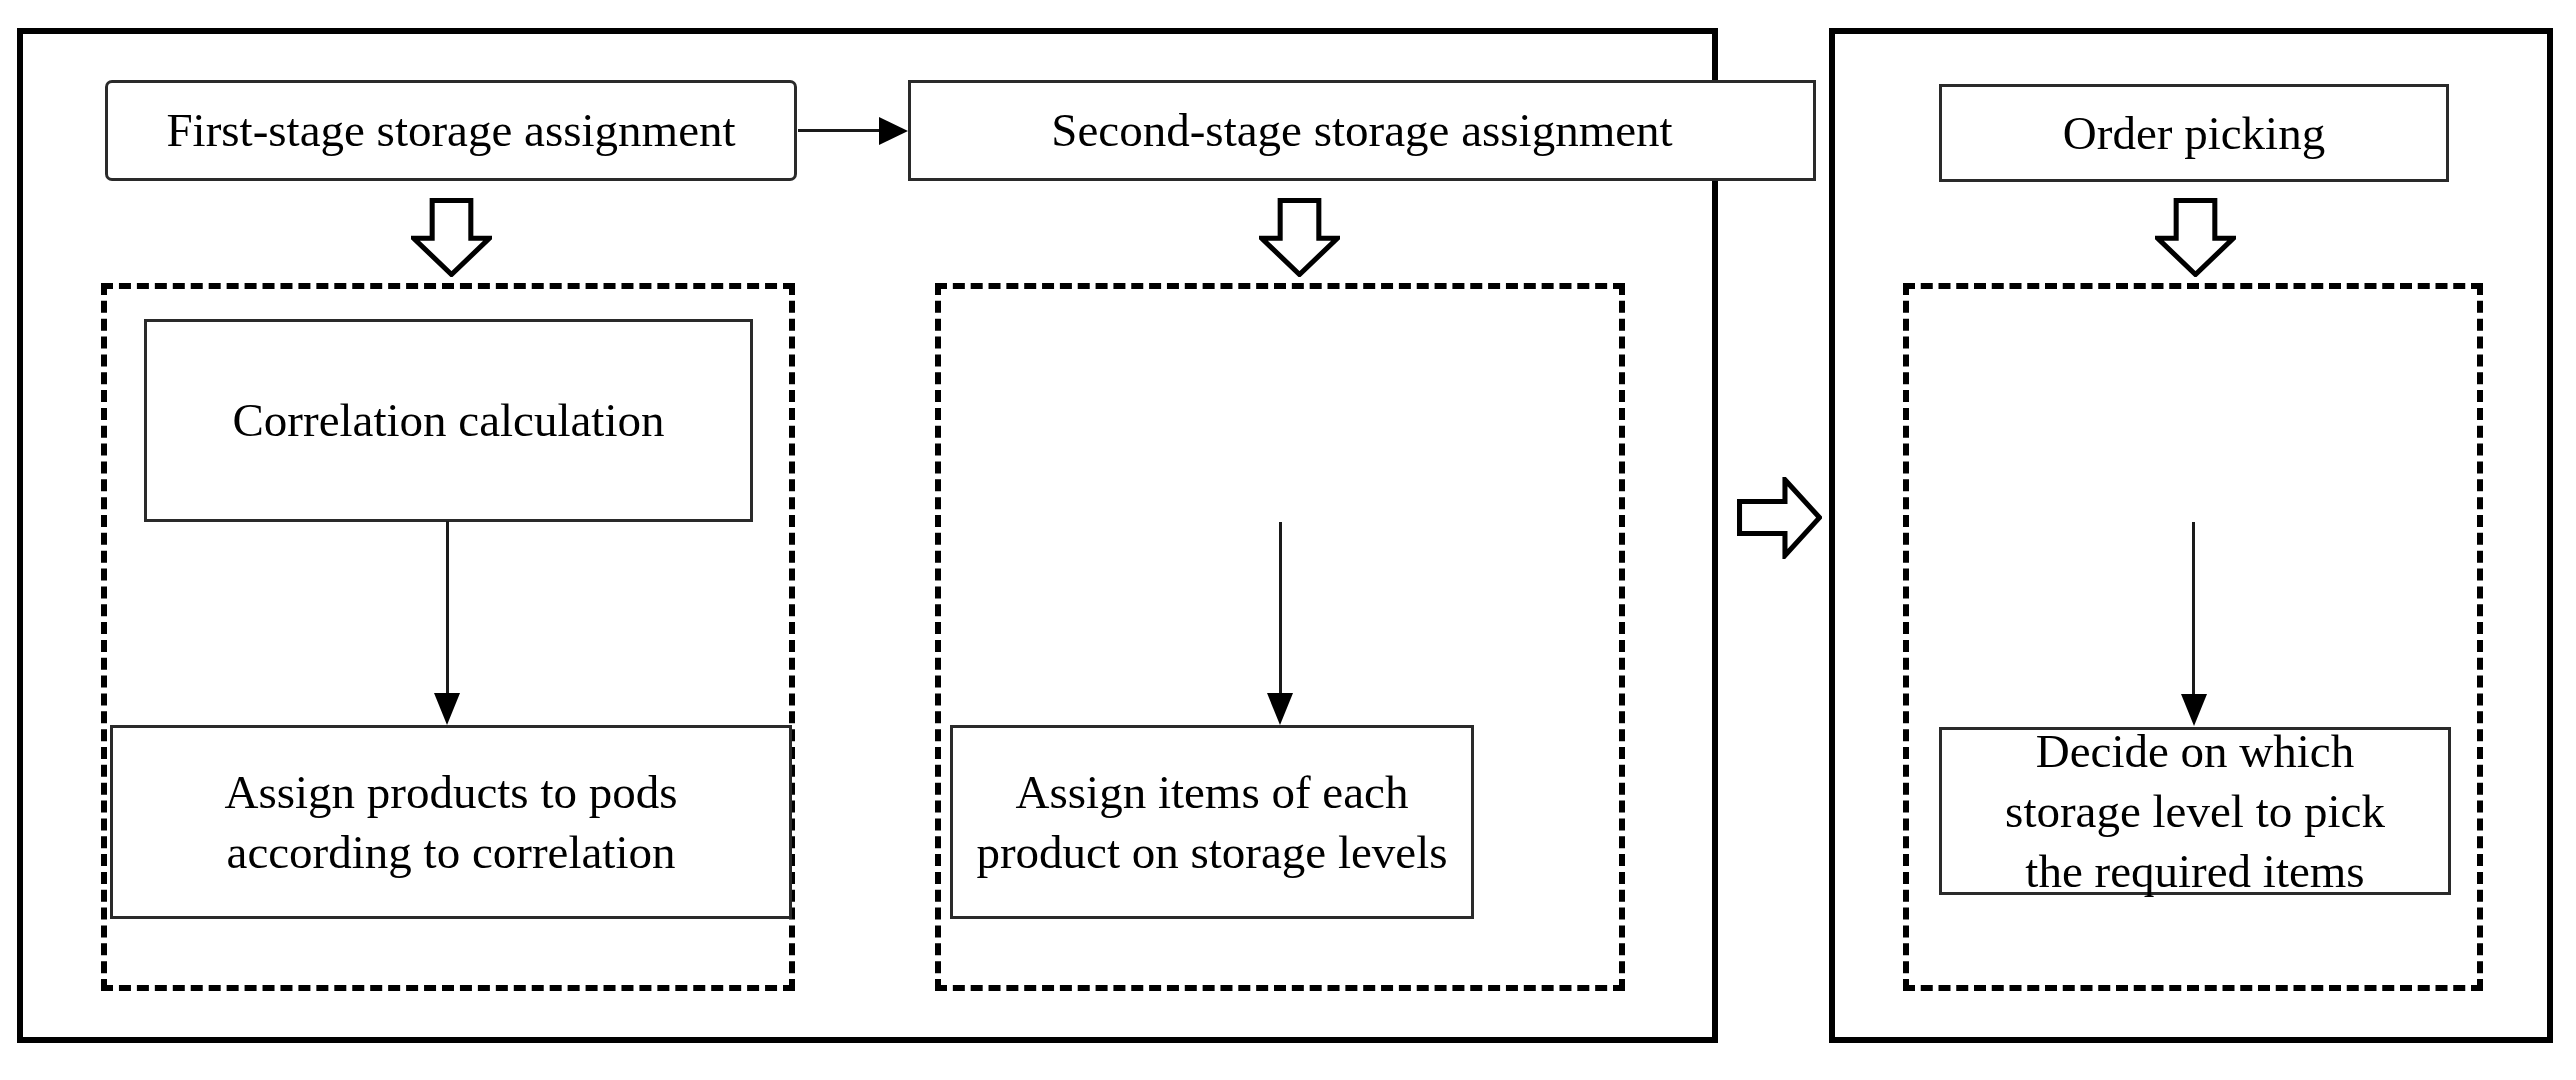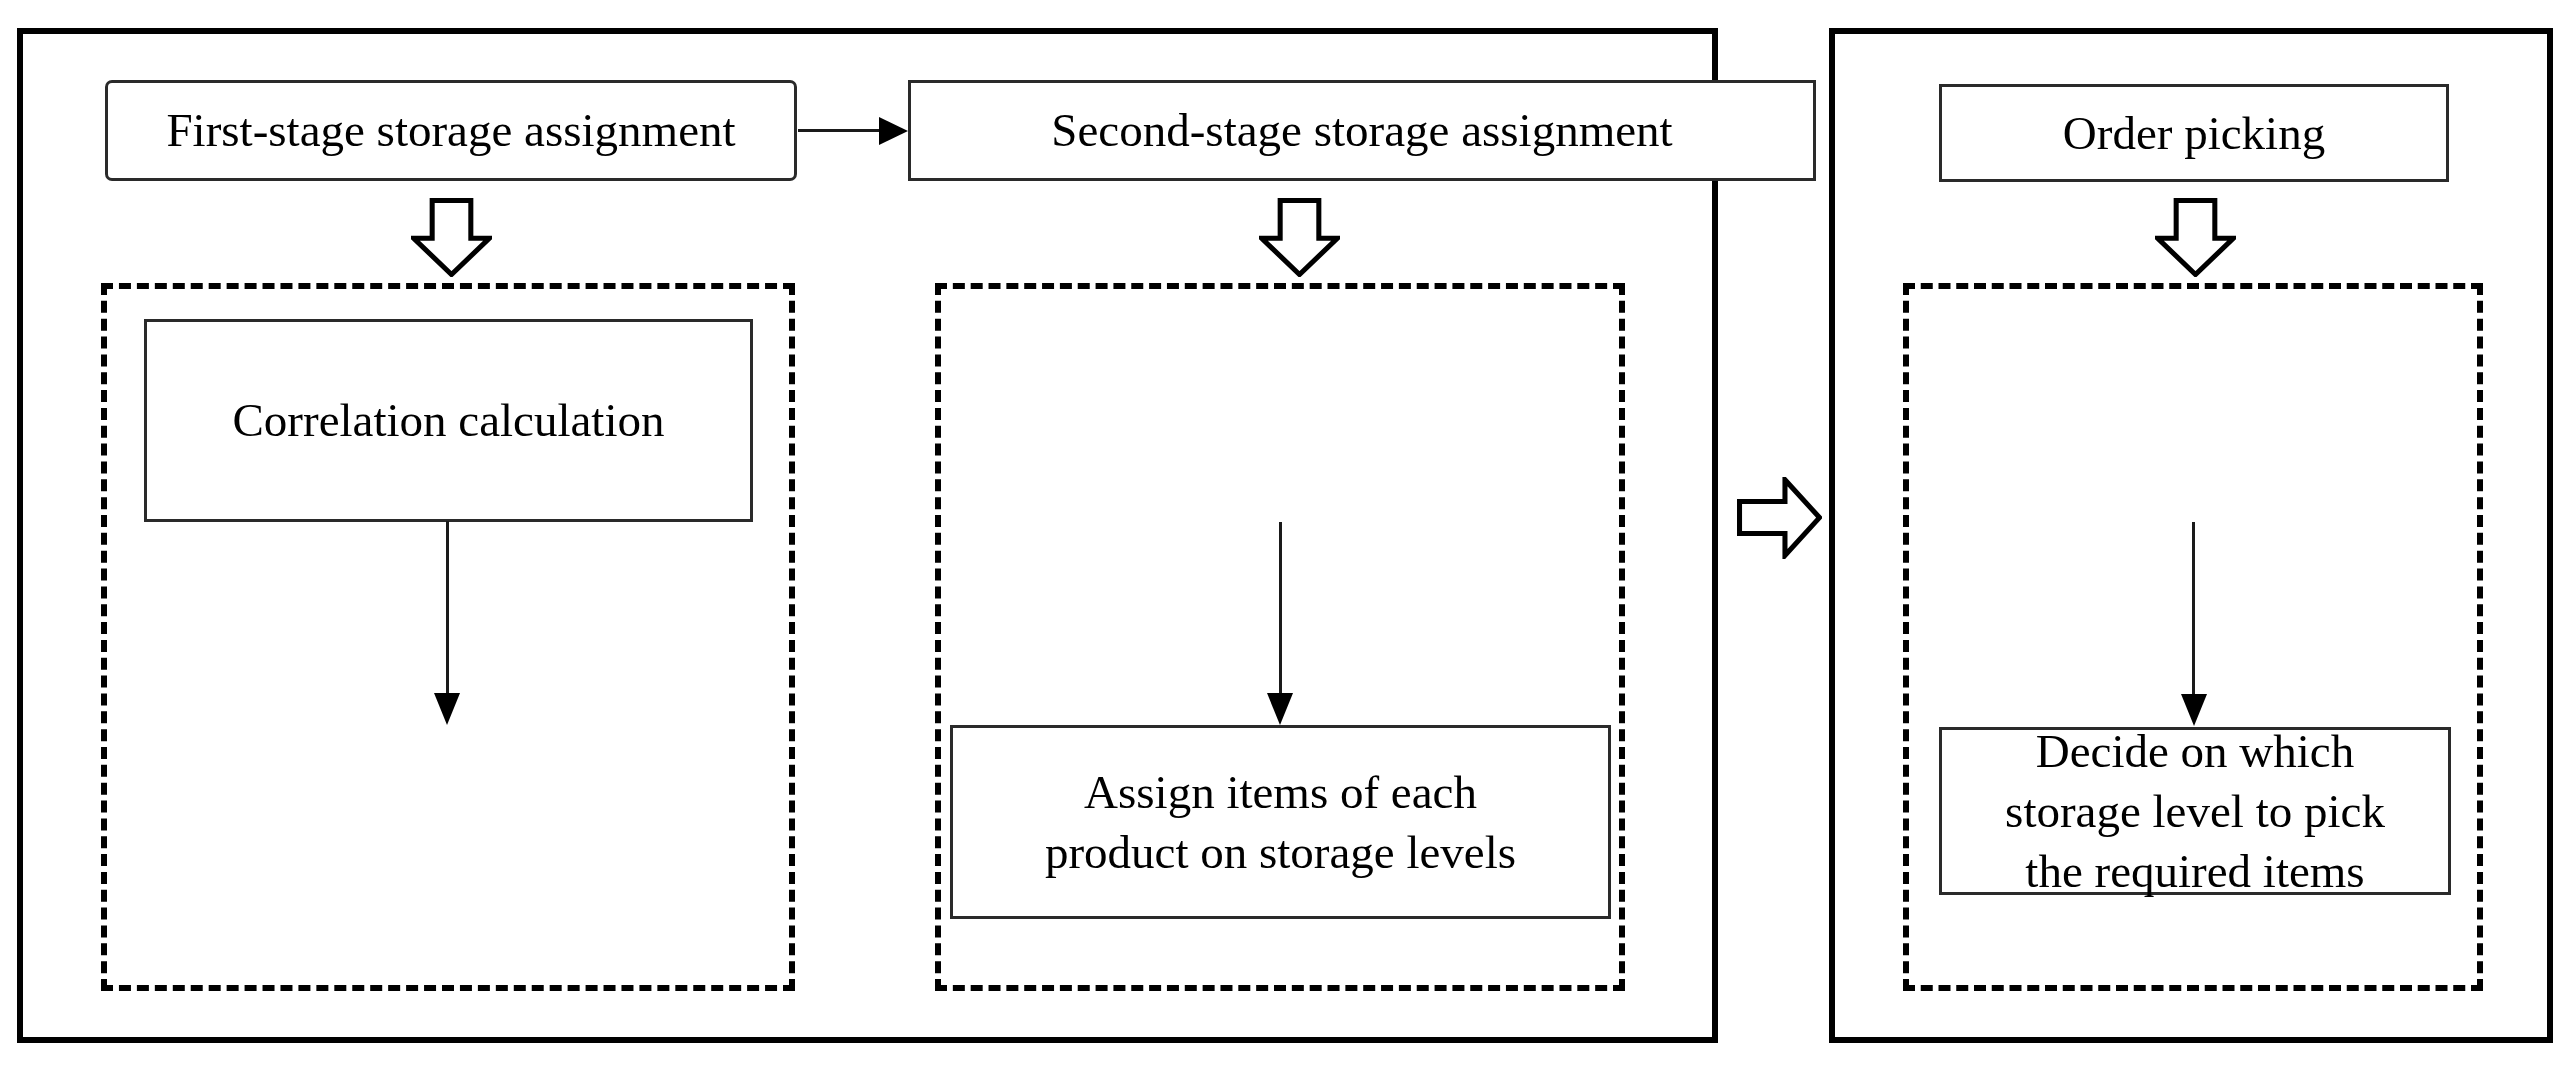--- a/index.html
+++ b/index.html
@@ -92,21 +92,25 @@
 
   <div class="abs vline" style="left:446px; top:521px; height:173px;"></div>
   <div class="abs head-down" style="left:434px; top:693px;"></div>
 
   <div class="abs vline" style="left:1279px; top:522px; height:172px;"></div>
   <div class="abs head-down" style="left:1267px; top:693px;"></div>
 
   <div class="abs vline" style="left:2192px; top:522px; height:174px;"></div>
   <div class="abs head-down" style="left:2181px; top:694px;"></div>
 
-  <div class="abs node" style="left:950px; top:725px; width:661px; height:194px;">
+  <div class="abs node" style="left:110px; top:725px; width:682px; height:194px;">
+    <span>Assign products to pods
+according to correlation</span>
+  </div>
+  <div class="abs node" style="left:950px; top:725px; width:524px; height:194px;">
     <span>Assign items of each
 product on storage levels</span>
   </div>
   <div class="abs node" style="left:1939px; top:727px; width:512px; height:168px;">
     <span>Decide on which
 storage level to pick
 the required items</span>
   </div>
 
 </div>

